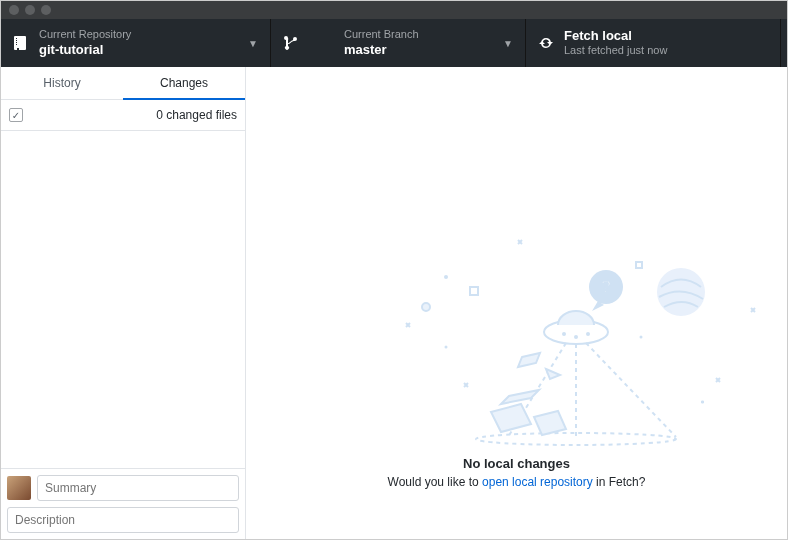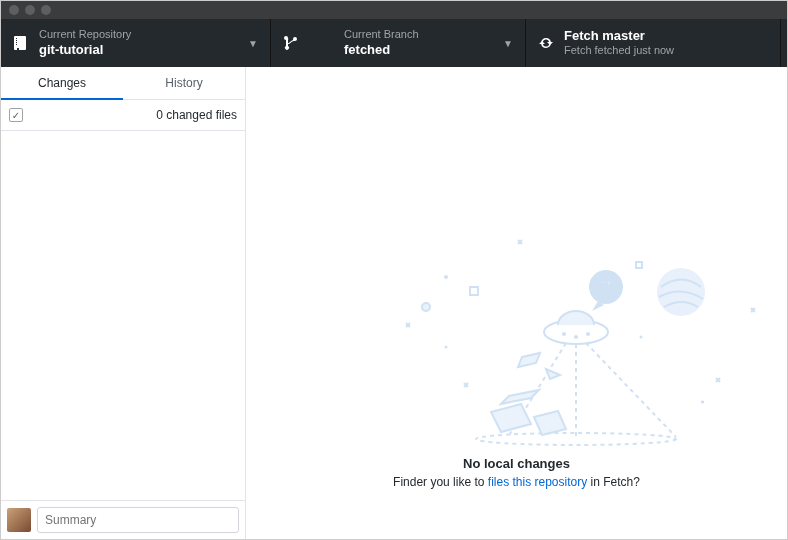--- a/index.html
+++ b/index.html
@@ -56,52 +56,53 @@
         <span class="tb-main">git-tutorial</span>
       </div>
       <span class="tb-caret">▼</span>
     </div>
     <div class="tb-item tb-branch">
       <svg class="tb-icon" viewBox="0 0 16 16">
           <path d="M5 3a2 2 0 1 0-2 2v6a2 2 0 1 0 2 0V9c1 0 2-.5 3-1.5S10 6 12 6a2 2 0 1 0-2-2c0 .3.1.6.2.9C8.9 5.3 8 6 7 7S5.5 8 5 8V5a2 2 0 0 0 0-2z" fill="#fff"></path>
         </svg>
       <div class="tb-labels">
         <span class="tb-sub">Current Branch</span>
-        <span class="tb-main">fetched</span>
+        <span class="tb-main">master</span>
       </div>
       <span class="tb-caret">▼</span>
     </div>
     <div class="tb-item tb-fetch">
       <svg class="tb-icon" viewBox="0 0 16 16">
           <path d="M8 3a5 5 0 0 1 4.9 4H15l-3 3-3-3h2.1A3 3 0 0 0 5 8H3a5 5 0 0 1 5-5zm0 10a5 5 0 0 1-4.9-4H1l3-3 3 3H4.9A3 3 0 0 0 11 8h2a5 5 0 0 1-5 5z"></path>
         </svg>
       <div class="tb-labels">
-        <span class="tb-main">Fetch master</span>
-        <span class="tb-sub">Fetch fetched just now</span>
+        <span class="tb-main">Fetch local</span>
+        <span class="tb-sub">Last fetched just now</span>
       </div>
     </div>
   </div>
 
   <div class="body">
 
     <div class="sidebar">
       <div class="tabs">
+        <div class="tab">History</div>
         <div class="tab active">Changes</div>
-        <div class="tab">History</div>
       </div>
       <div class="changes-header">
         <div class="chk">✓</div>
         <div class="changes-count">0 changed files</div>
       </div>
       <div class="spacer"></div>
       <div class="commit-area">
         <div class="summary-row">
           <div class="avatar"></div>
           <input class="inp" placeholder="Summary" style="">
         </div>
+        <input class="inp desc" placeholder="Description" style="">
       </div>
     </div>
 
     <div class="main">
       <svg class="illus" viewBox="0 0 540 260">
         <g fill="none" stroke="#cfe1f3" stroke-width="2">
 
           <circle cx="435" cy="55" r="24" fill="#e8f0fb" stroke="none"></circle>
           <path d="M415 50 q20 -15 40 0"></path>
           <path d="M413 60 q22 -12 44 2"></path>
@@ -138,20 +139,20 @@
           <circle cx="200" cy="110" r="1.5" fill="#cfe1f3" stroke="none"></circle>
           <circle cx="395" cy="100" r="1.5" fill="#cfe1f3" stroke="none"></circle>
           <circle cx="180" cy="70" r="4" fill="#eaf2fb"></circle>
           <rect x="224" y="50" width="8" height="8" fill="none"></rect>
           <rect x="390" y="25" width="6" height="6" fill="none"></rect>
           <circle cx="200" cy="40" r="2" fill="#cfe1f3" stroke="none"></circle>
         </g>
       </svg>
       <div class="empty-title">No local changes</div>
       <div class="empty-sub">
-        <span>Finder you like to </span>
-        <span class="link">files this repository</span>
+        <span>Would you like to </span>
+        <span class="link">open local repository</span>
         <span> in Fetch?</span>
       </div>
 
     </div>
   </div>
 </div>
 
 </body></html>

